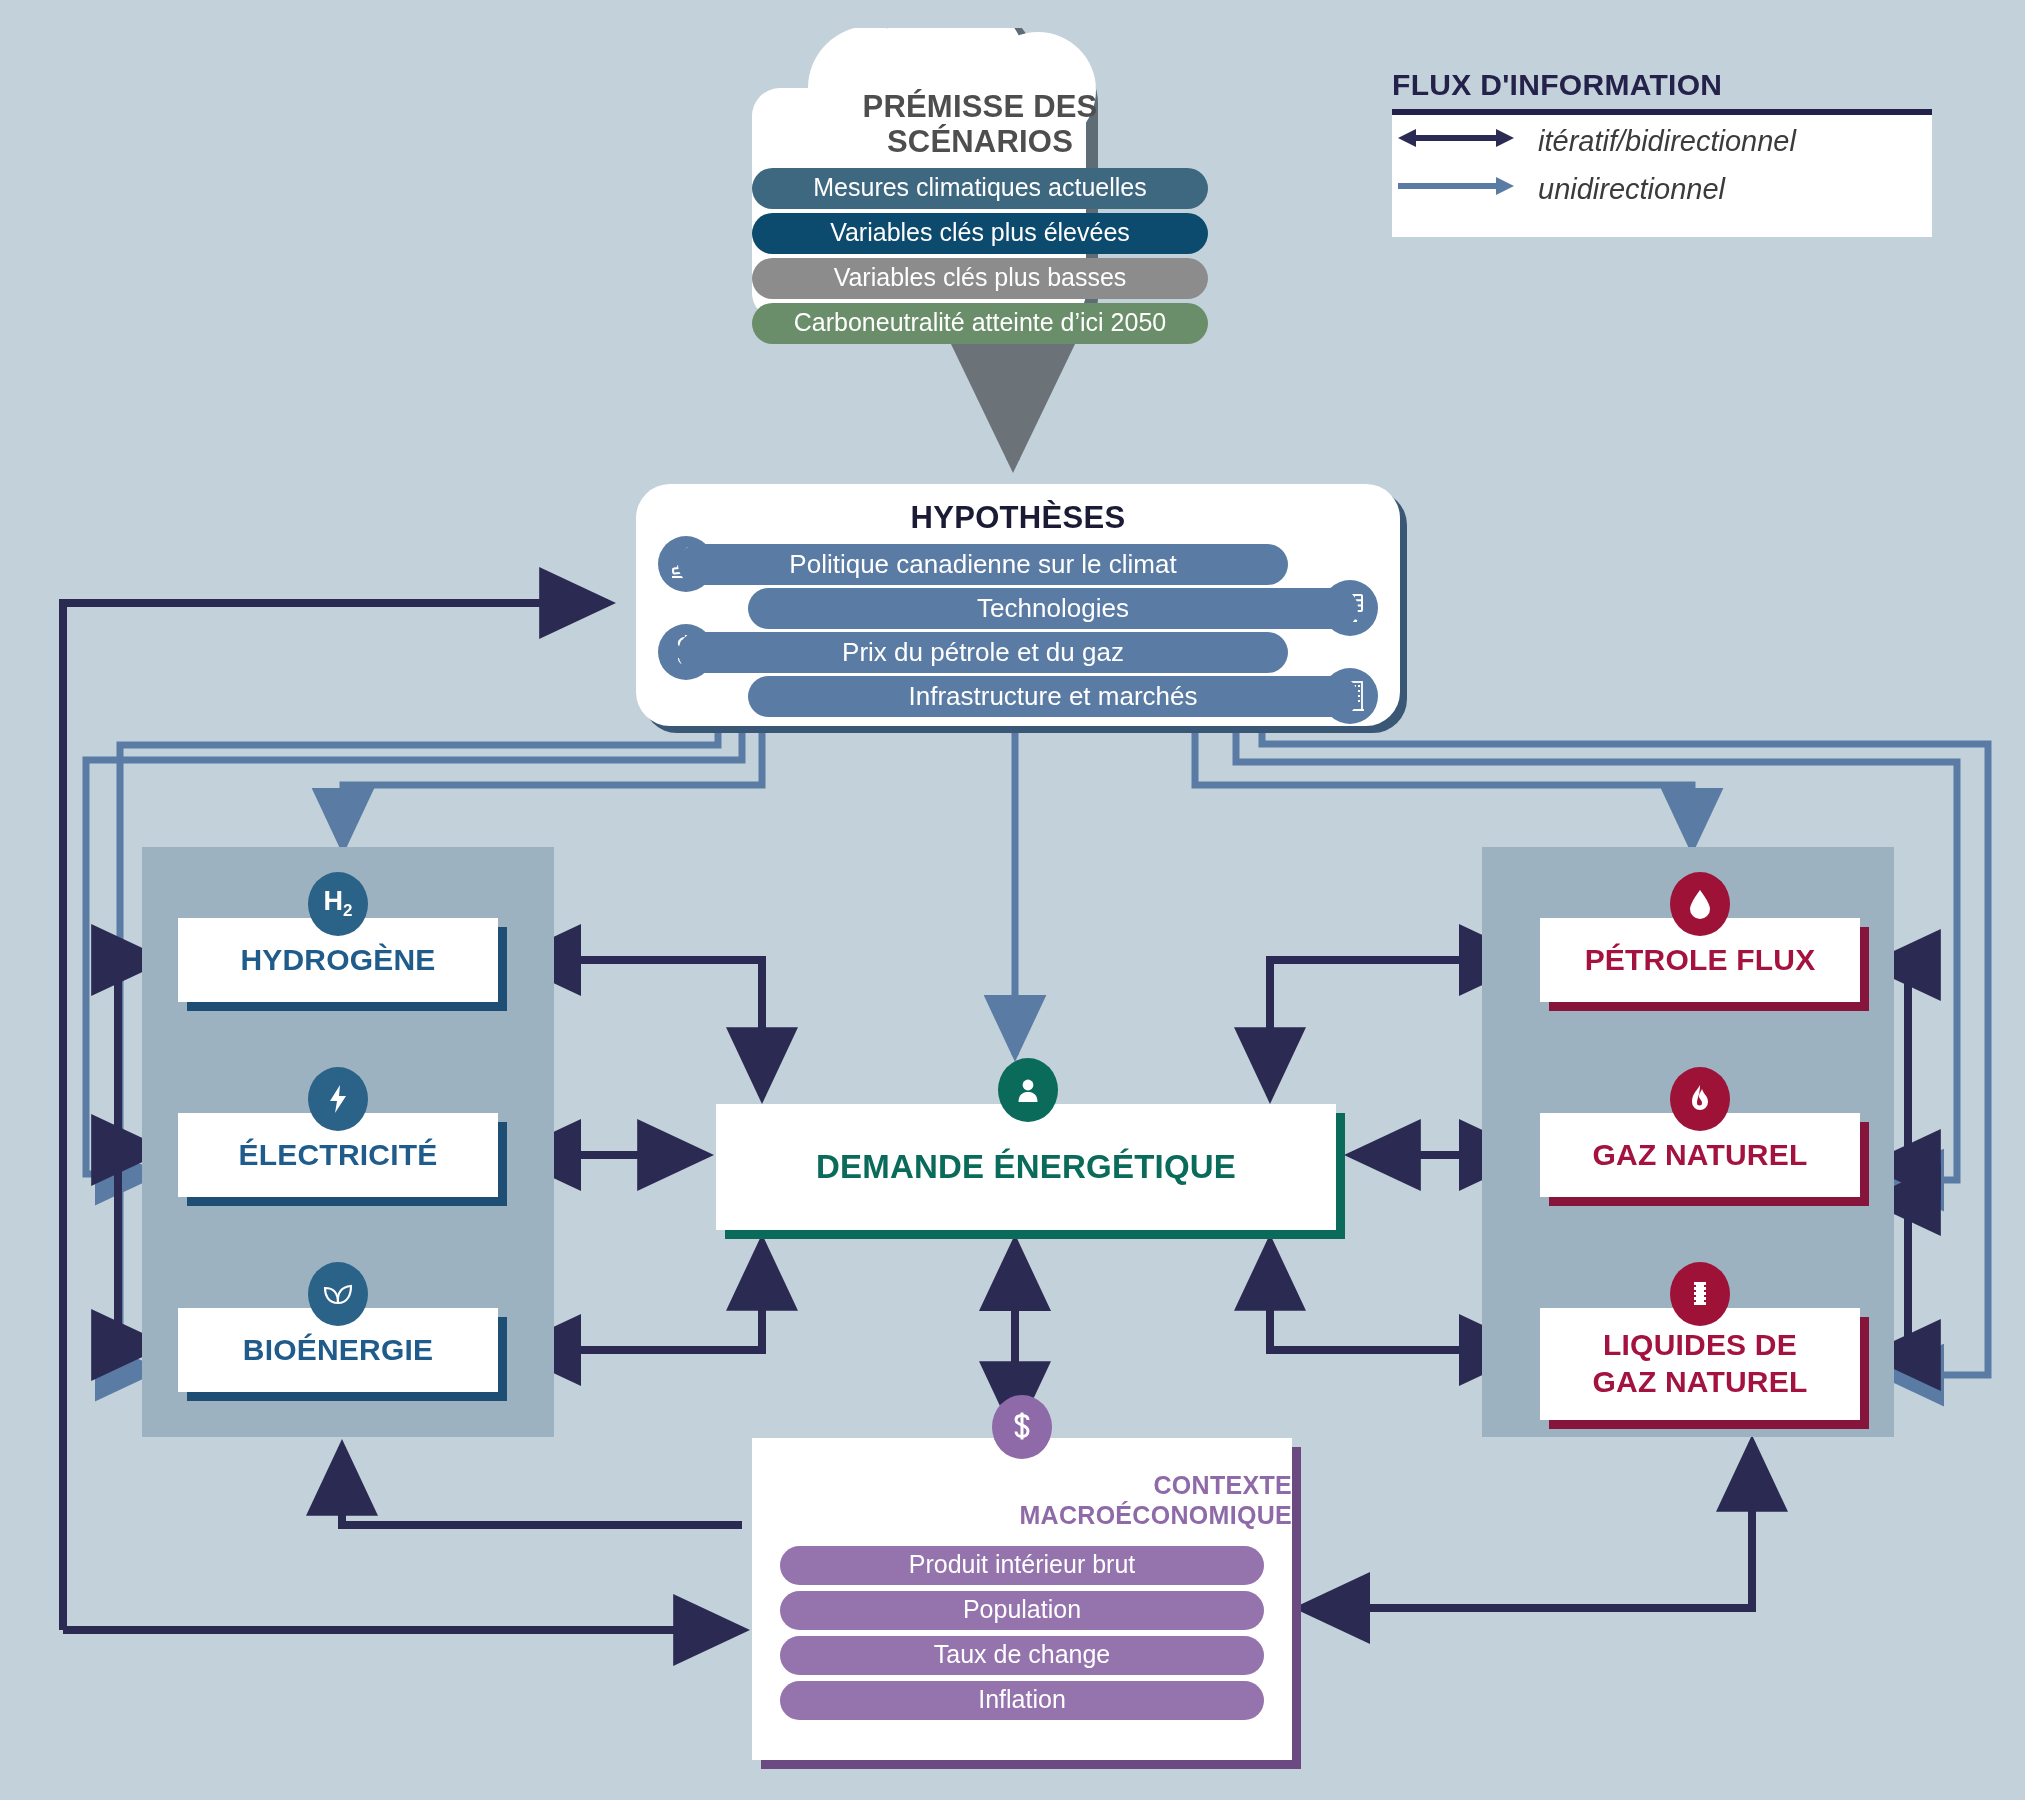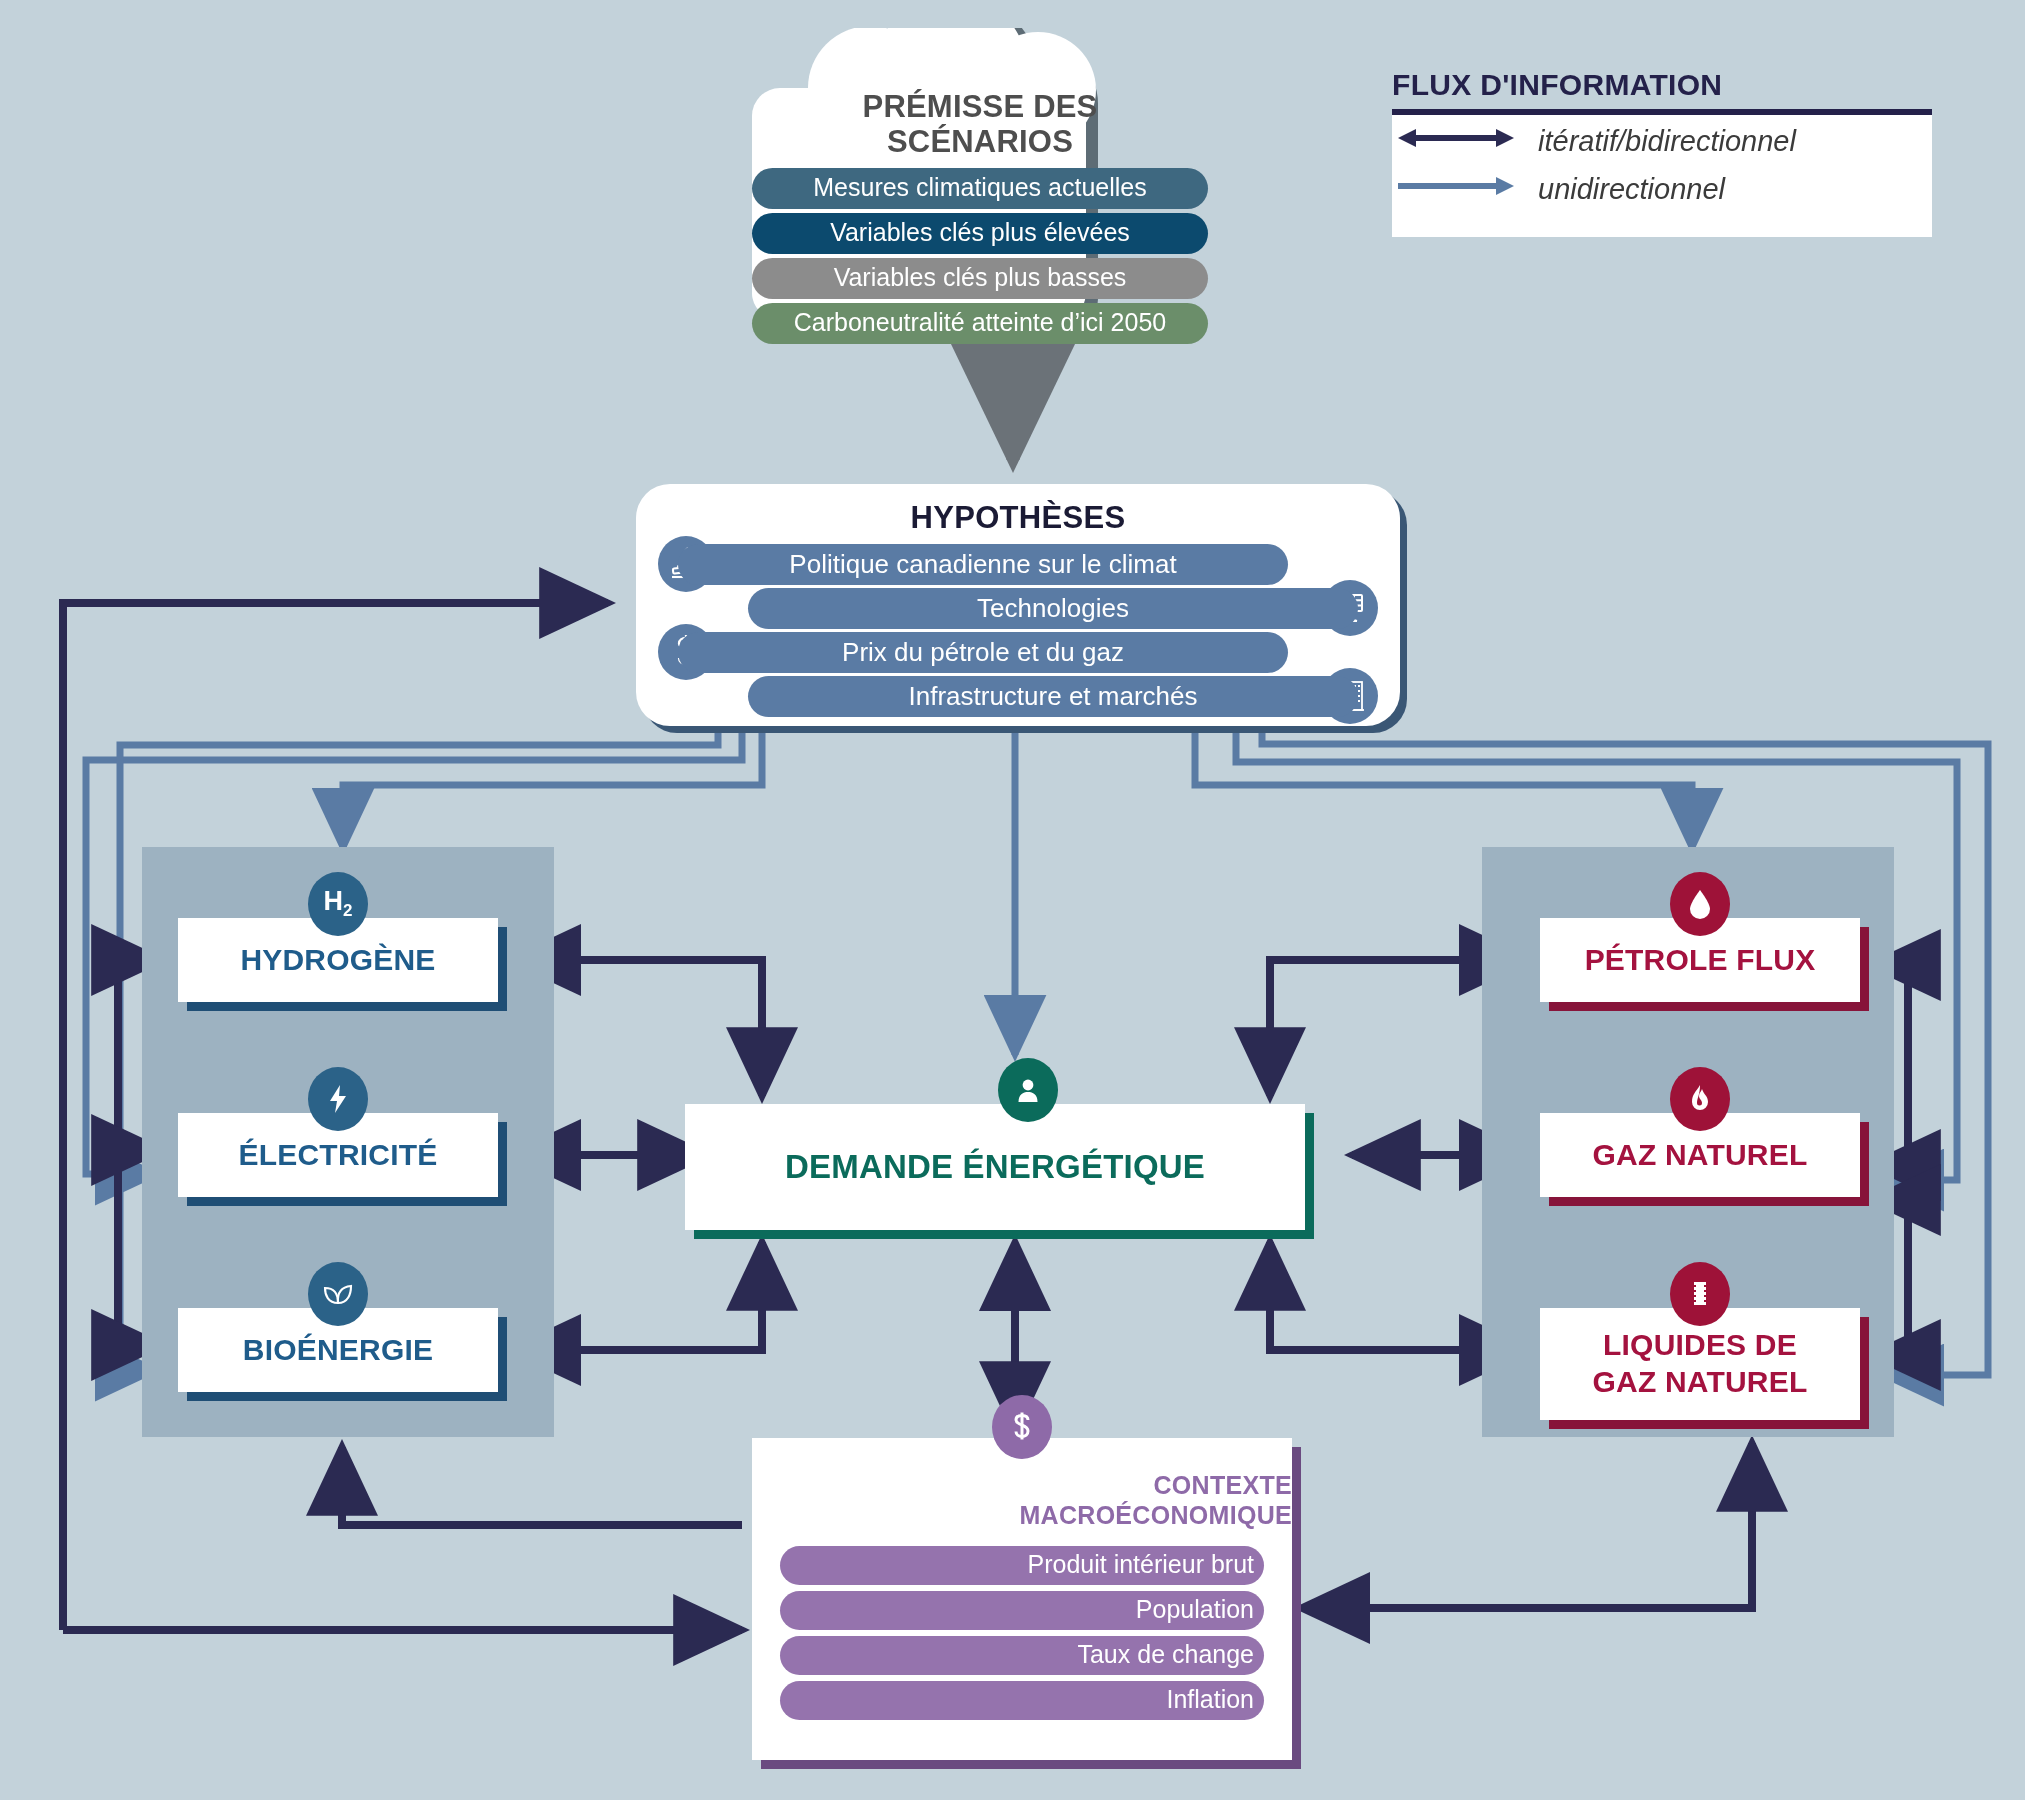--- a/index.html
+++ b/index.html
@@ -77,21 +77,21 @@
   .card.blue{box-shadow:9px 9px 0 0 #1f4e75;color:#1f5c8b;}
   .card.red{box-shadow:9px 9px 0 0 #87143a;color:#a4123f;}
   .card.green{box-shadow:9px 9px 0 0 #0b6b5b;color:#0b6b5b;}
 
   #n-hydrogen {left:178px; top:918px;  width:320px;height:84px; font-size:30px;}
   #n-elec     {left:178px; top:1113px; width:320px;height:84px; font-size:30px;}
   #n-bio      {left:178px; top:1308px; width:320px;height:84px; font-size:30px;}
   #n-oil      {left:1540px;top:918px;  width:320px;height:84px; font-size:30px;}
   #n-gas      {left:1540px;top:1113px; width:320px;height:84px; font-size:30px;}
   #n-ngl      {left:1540px;top:1308px; width:320px;height:112px;font-size:30px;line-height:1.22;}
-  #n-demand   {left:685px; top:1104px; width:620px;height:126px;font-size:33px;line-height:1.25;}
+  #n-demand   {left:716px; top:1104px; width:620px;height:126px;font-size:33px;line-height:1.25;}
 
   .badge{
     position:absolute;width:60px;height:64px;border-radius:50%;
     display:flex;align-items:center;justify-content:center;z-index:5;
     color:#fff;font-weight:bold;
   }
   .badge.b-blue{background:#2b6288;}
   .badge.b-red{background:#9e1238;}
   .badge.b-green{background:#0b6b5b;}
   .badge.b-purple{background:#8e6aa8;}
@@ -101,21 +101,21 @@
     position:absolute;left:752px;top:1438px;width:540px;height:322px;z-index:4;
     background:#fff;box-shadow:9px 9px 0 0 #6a4a80;
   }
   .macro-title{
     text-align:right;color:#8e6aa8;font-weight:bold;font-size:25px;
     line-height:1.2;padding-top:32px;letter-spacing:.3px;
   }
   .macro-list{padding:10px 28px 0 28px;}
   .macro-pill{
     background:#9573ad;color:#fff;border-radius:20px;font-size:25px;
-    text-align:right;padding:4px 10px 6px;margin:6px 0;
+    text-align:center;padding:4px 10px 6px;margin:6px 0;
   }
 </style>
 </head>
 <body>
 
 <div id="stage">
 
   <svg id="wires" viewBox="0 0 2025 1800">
     <defs>
       <marker id="mdark" markerWidth="10" markerHeight="9" refX="8.6" refY="4.5" orient="auto">

